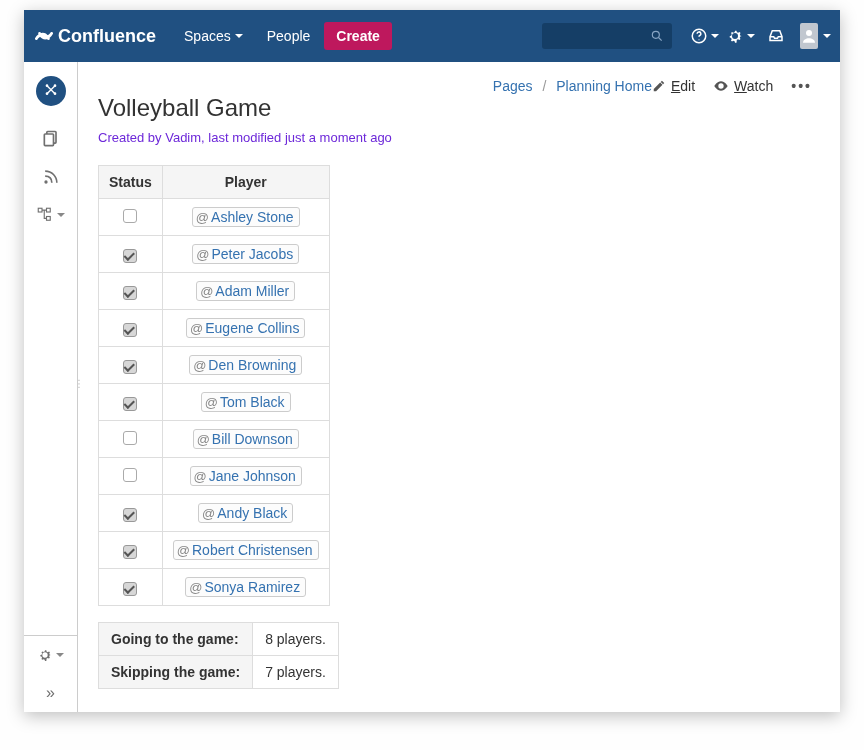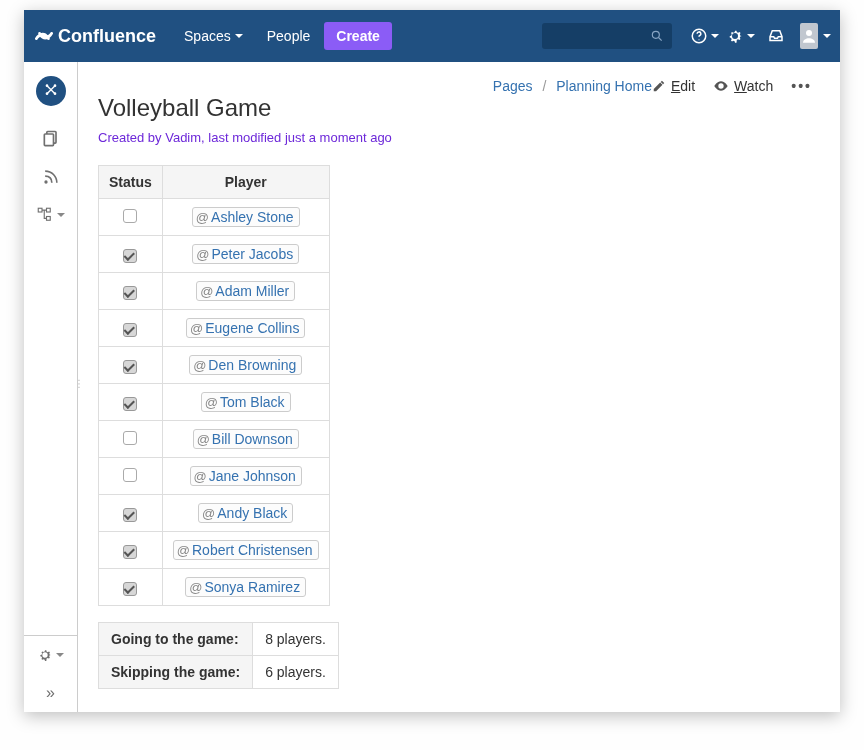--- a/index.html
+++ b/index.html
@@ -38,21 +38,21 @@
     display: inline-flex; align-items: center; justify-content: center;
   }
   .nav-item {
     color: #fff;
     padding: 6px 10px;
     margin-right: 4px;
     display: flex; align-items: center; gap: 4px;
     cursor: pointer;
   }
   .nav-create {
-    background: #8b5cf6;
+    background: #be185d;
     border-radius: 3px;
     padding: 6px 12px;
     font-weight: bold;
   }
   .caret-down {
     width: 0; height: 0;
     border-left: 4px solid transparent;
     border-right: 4px solid transparent;
     border-top: 4px solid #fff;
     display: inline-block;
@@ -456,19 +456,19 @@
       </table>
 
       <table class="summary">
         <tbody>
             <tr>
           <th>Going to the game:</th>
           <td>8 players.</td>
         </tr>
         <tr>
           <th>Skipping the game:</th>
-          <td>6 players.</td>
+          <td>7 players.</td>
         </tr>
       </tbody>
         </table>
     </div>
   </div>
 </div>
 
 </body></html>

